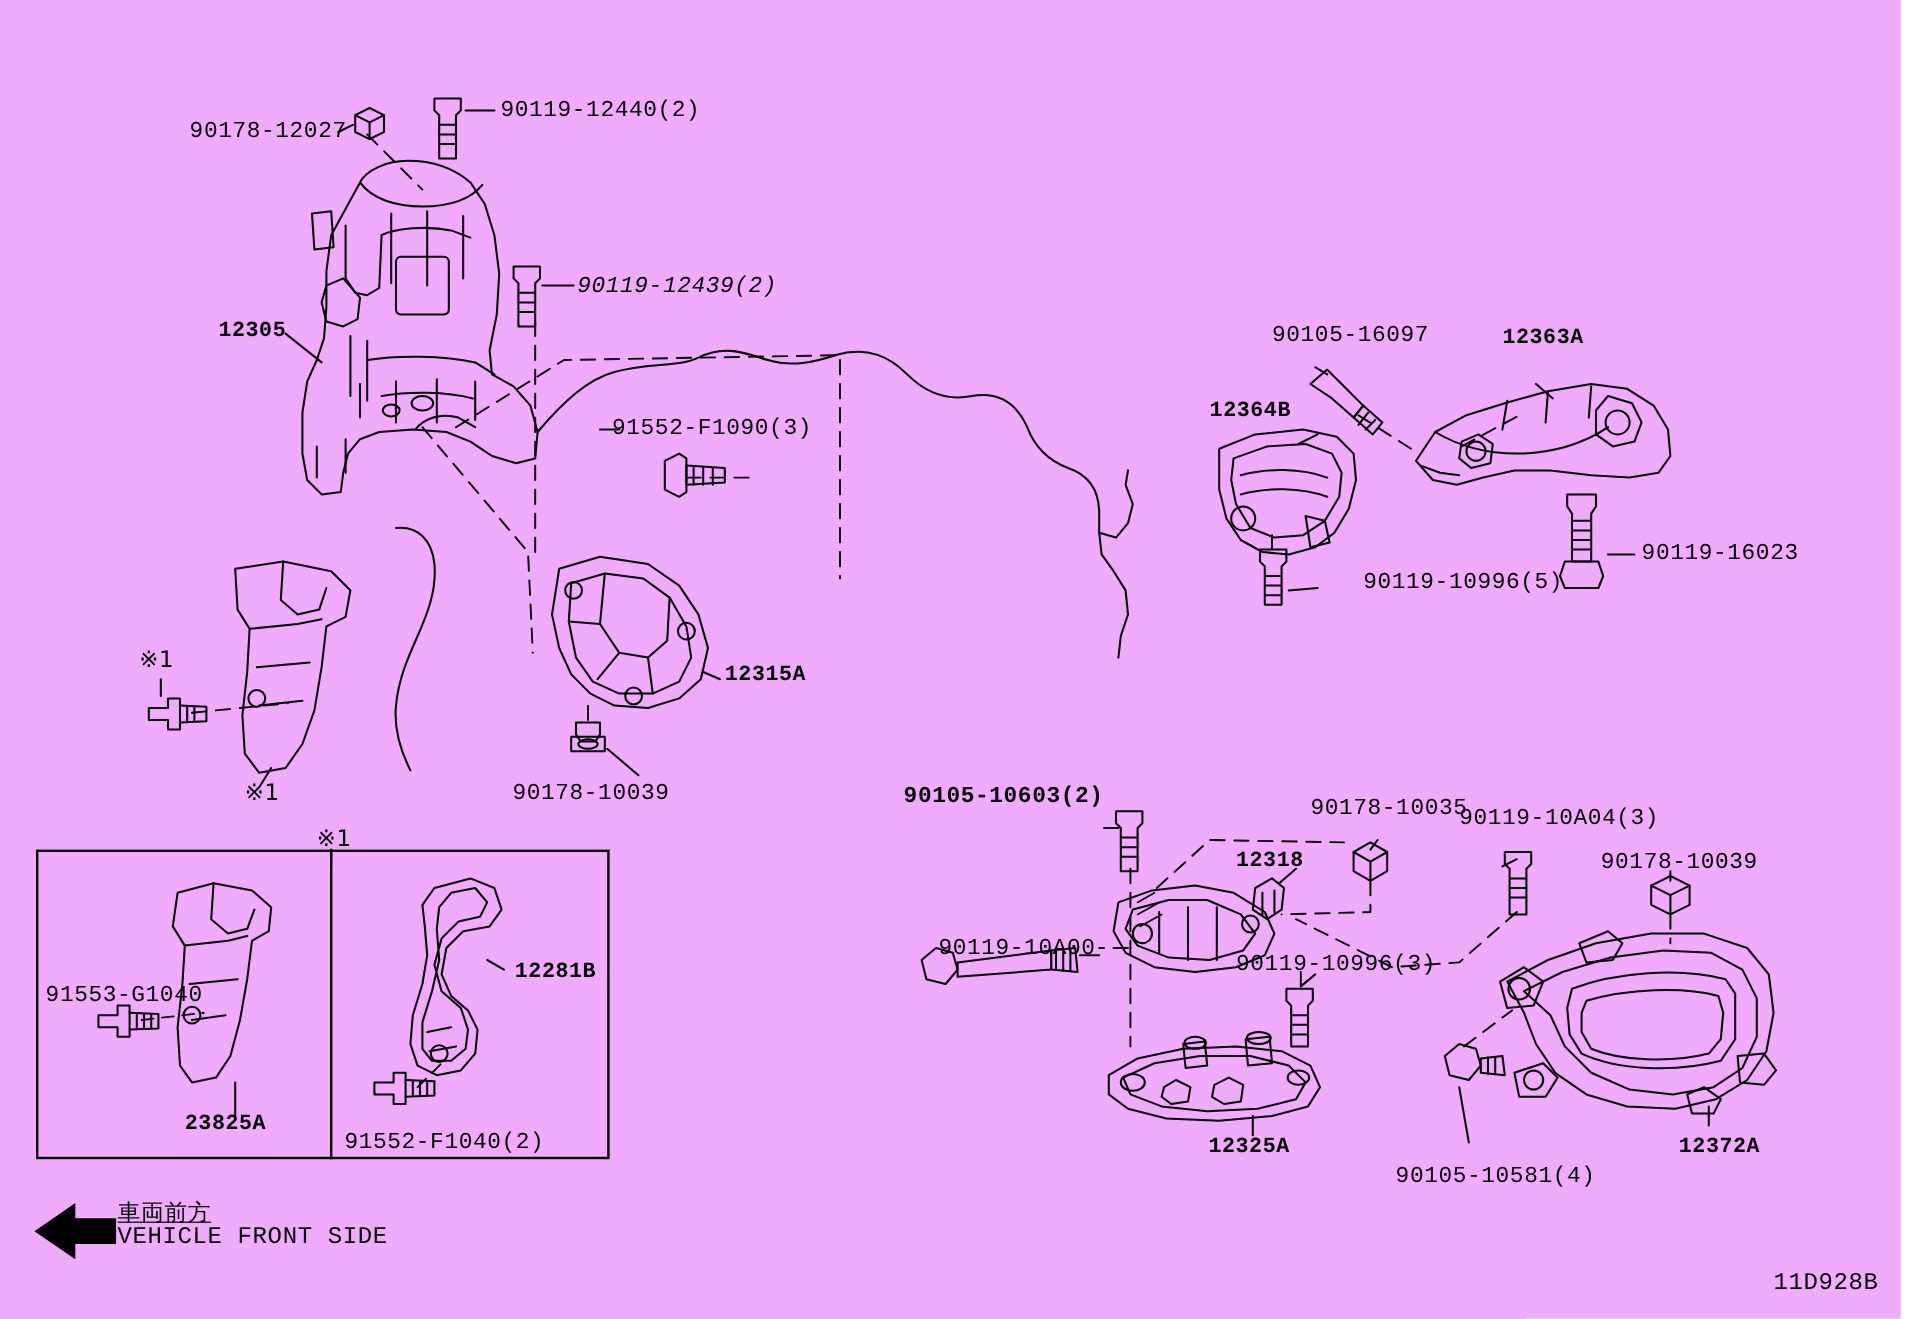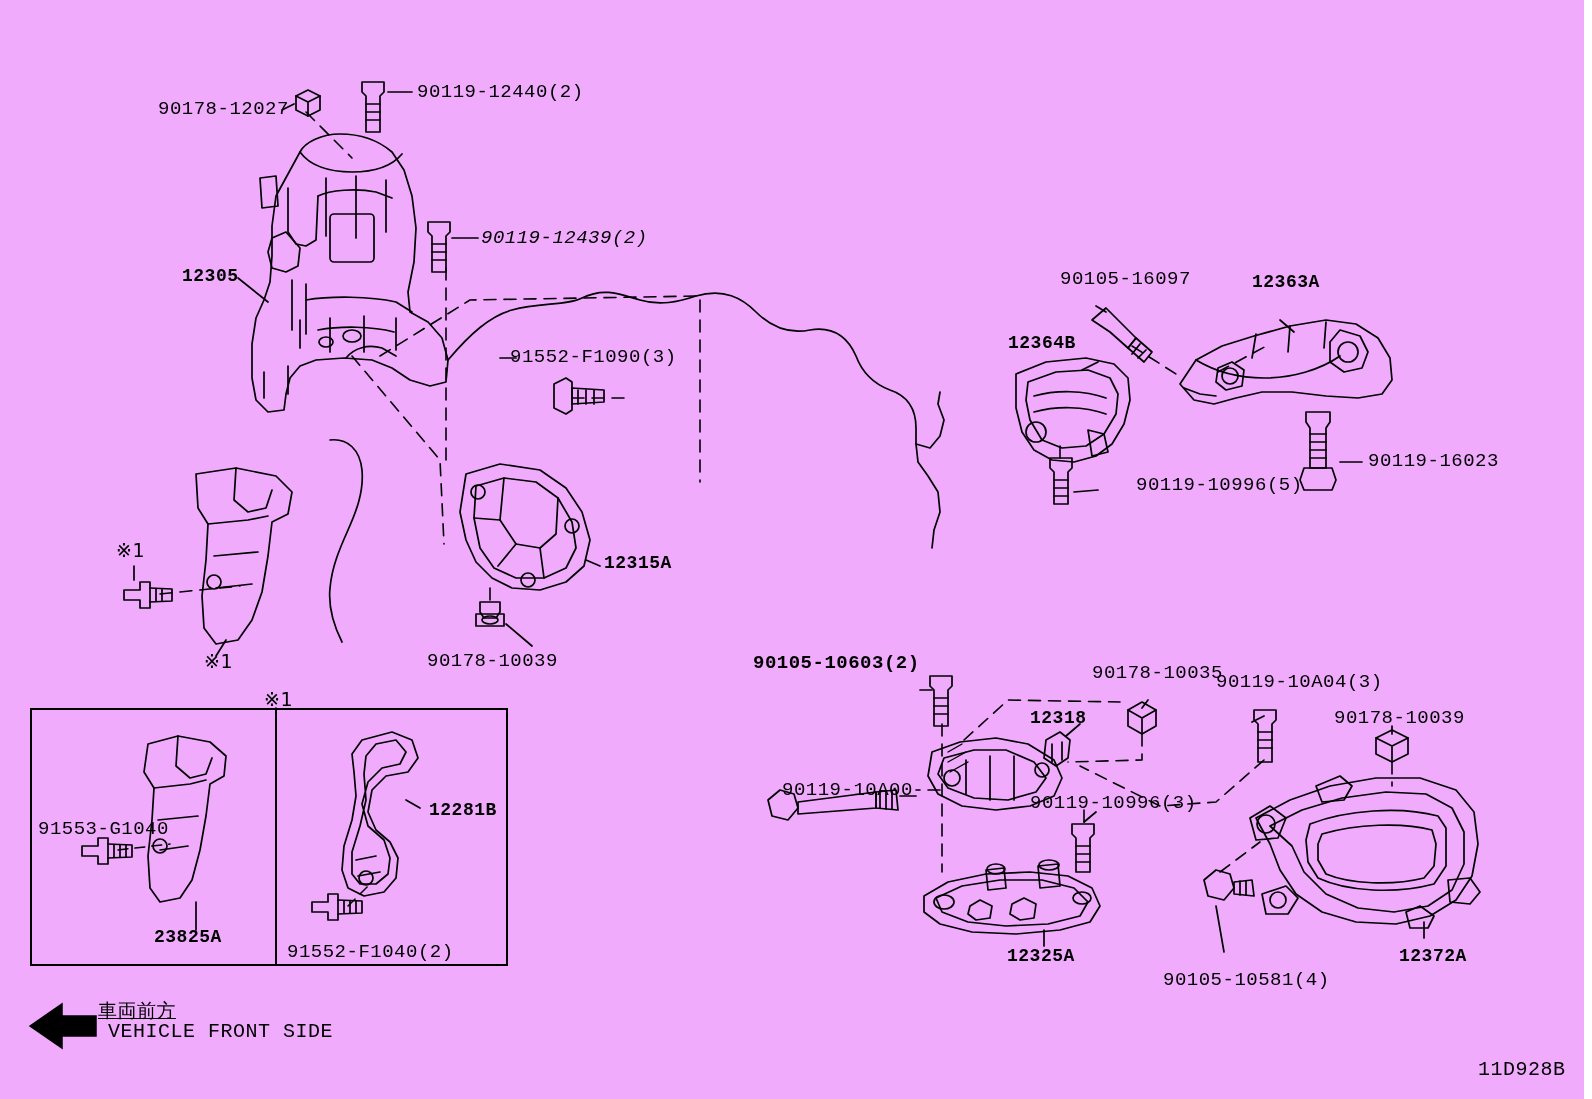--- a/index.html
+++ b/index.html
@@ -351,17 +351,17 @@
   <div class="lbl code" style="left:1092px; top:662px;">90178-10035</div>
   <div class="lbl code" style="left:1216px; top:671px;">90119-10A04(3)</div>
   <div class="lbl code" style="left:1334px; top:707px;">90178-10039</div>
   <div class="lbl code" style="left:782px; top:779px;">90119-10A00</div>
   <div class="lbl code" style="left:1030px; top:792px;">90119-10996(3)</div>
   <div class="lbl bold" style="left:1007px; top:946px;">12325A</div>
   <div class="lbl code" style="left:1163px; top:969px;">90105-10581(4)</div>
   <div class="lbl bold" style="left:1399px; top:946px;">12372A</div>
 
   <div class="lbl cjk" style="left:98px; top:998px;text-decoration:underline;">車両前方</div>
-  <div class="lbl" style="left:98px; top:1020px;padding-left:10px;">VEHICLE FRONT SIDE</div>
+  <div class="lbl" style="left:98px; top:1020px;">VEHICLE FRONT SIDE</div>
 
   <div class="lbl" style="left:1478px; top:1058px;">11D928B</div>
 
 </div>
 
 </body></html>

